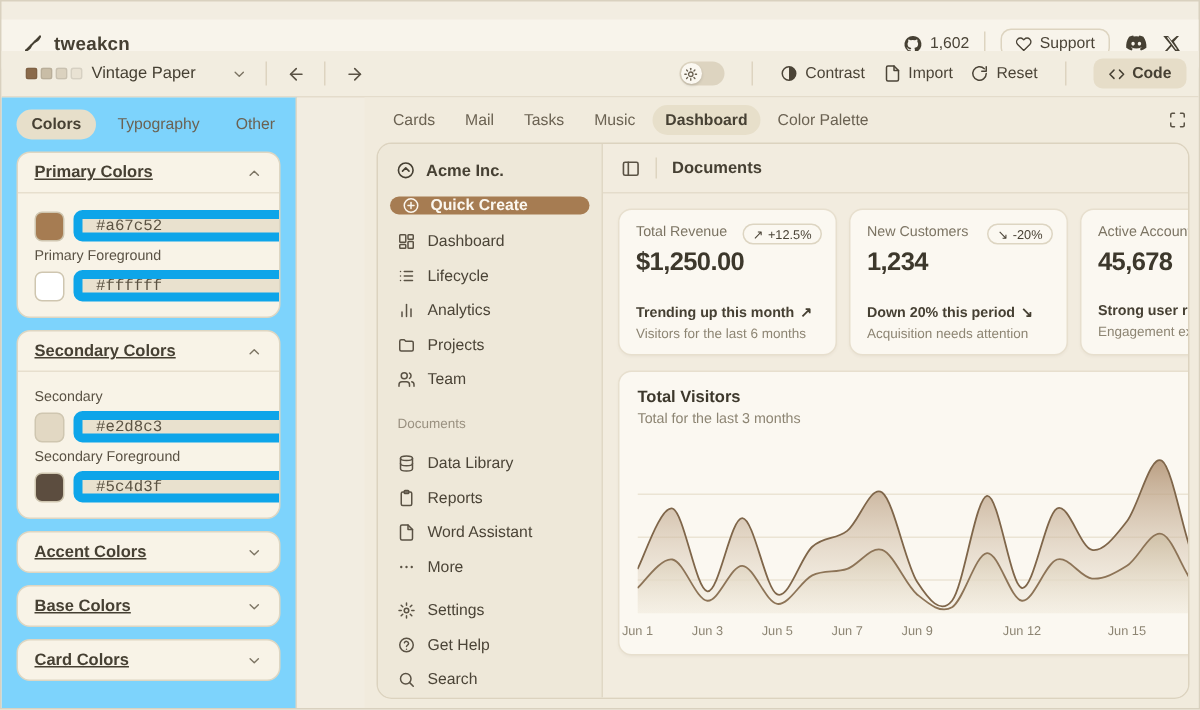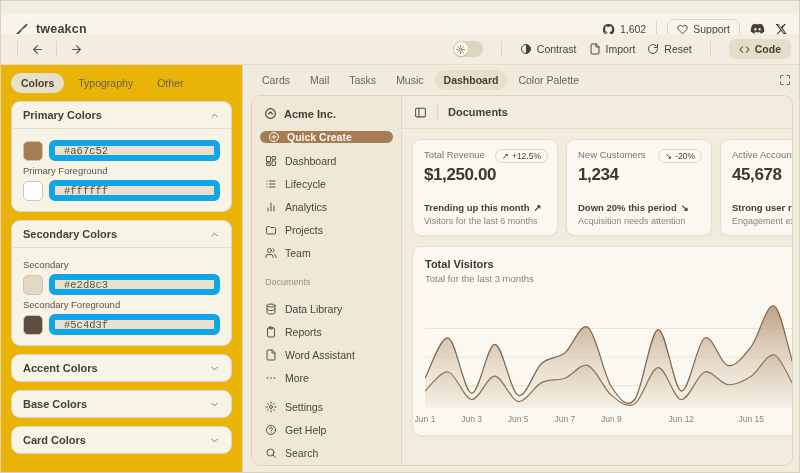--- a/index.html
+++ b/index.html
@@ -49,35 +49,35 @@
     box-shadow:0 1px 2px rgba(0,0,0,.15);
   }
   .tb-txtbtn { display:flex; align-items:center; gap:5px; font-size:10.5px; color:#4b4437; cursor:pointer; background:transparent; border:none; }
   .code-btn {
     display:flex; align-items:center; gap:5px; font-size:10.5px; font-weight:bold; color:#464033;
     background:#e6ddc8; border:none; border-radius:6px; padding:4px 10px; cursor:pointer;
   }
 
   
   .editor-panel {
-    position:absolute; left:0; top:64px; width:242px; height:409px;
-    background:#eab308; border-right:1px solid #e0d8c5; padding:8px 10px; overflow:hidden;
+    position:absolute; left:0; top:64px; width:197px; height:409px;
+    background:#7dd3fc; border-right:1px solid #e0d8c5; padding:8px 10px; overflow:hidden;
   }
   .editor-tabs { display:flex; align-items:center; gap:4px; margin-bottom:8px; }
   .editor-tab { font-size:10.5px; color:#6b6252; padding:4px 10px; border-radius:999px; cursor:pointer; }
   .editor-tab.active { background:#e7dfca; color:#464033; font-weight:bold; }
   .section-card {
     background:#f8f3e7; border:1px solid #ded6c2; border-radius:9px;
     margin-bottom:8px; overflow:hidden;
   }
   .section-head {
     display:flex; align-items:center; justify-content:space-between;
     padding:7px 11px; cursor:pointer;
   }
-  .section-title { font-size:11px; font-weight:bold; color:#464033; }
+  .section-title { font-size:11px; font-weight:bold; color:#464033;text-decoration:underline; }
   .section-body { border-top:1px solid #e7dfce; padding:7px 11px 10px; }
   .field { margin-top:4px; }
   .field-label { font-size:9.5px; color:#5a5244; margin:3px 0 4px; }
   .field-row { display:flex; align-items:center; gap:6px; }
   .color-swatch { width:20px; height:20px; border-radius:5px; border:1px solid #cfc6b0; cursor:pointer; flex:0 0 auto; }
   .hex-input {
     flex:1; height:21px; background:#e9e1ce; border:6px solid #0ea5e9; border-radius:6px;
     font-family:Liberation Mono, monospace; font-size:10.5px; color:#5b5343; padding:0 9px; outline:none;
   }
   .chev { color:#7c7463; }
@@ -192,20 +192,34 @@
       </span>
     <span class="ic">
         <svg width="12" height="12" viewBox="0 0 24 24" fill="#464033">
           <path d="M18.9 2H22l-6.8 7.8L23.2 22h-6.3l-4.9-6.4L6.4 22H3.3l7.3-8.3L1 2h6.5l4.4 5.9L18.9 2zm-1.1 18h1.7L7.6 3.7H5.8L17.8 20z"></path>
         </svg>
       </span>
   </div>
 </header>
 
 <div class="toolbar">
+  <div class="theme-selector">
+    <span class="swatch-strip">
+        <i style="background: rgb(138, 106, 74);"></i>
+        <i style="background: rgb(201, 189, 166);"></i>
+        <i style="background: rgb(219, 210, 191);"></i>
+        <i style="background: rgb(233, 226, 211);"></i>
+      </span>
+    <span class="theme-name">Vintage Paper</span>
+    <span class="ic chev">
+        <svg width="11" height="11" viewBox="0 0 24 24" fill="none" stroke="currentColor" stroke-width="2" stroke-linecap="round" stroke-linejoin="round">
+          <polyline points="6 9 12 15 18 9"></polyline>
+        </svg>
+      </span>
+  </div>
   <span class="sep"></span>
   <span class="tb-iconbtn">
       <svg width="13" height="13" viewBox="0 0 24 24" fill="none" stroke="currentColor" stroke-width="2" stroke-linecap="round" stroke-linejoin="round">
         <line x1="19" y1="12" x2="5" y2="12"></line>
         <polyline points="12 19 5 12 12 5"></polyline>
       </svg>
     </span>
   <span class="sep"></span>
   <span class="tb-iconbtn">
       <svg width="13" height="13" viewBox="0 0 24 24" fill="none" stroke="currentColor" stroke-width="2" stroke-linecap="round" stroke-linejoin="round">

